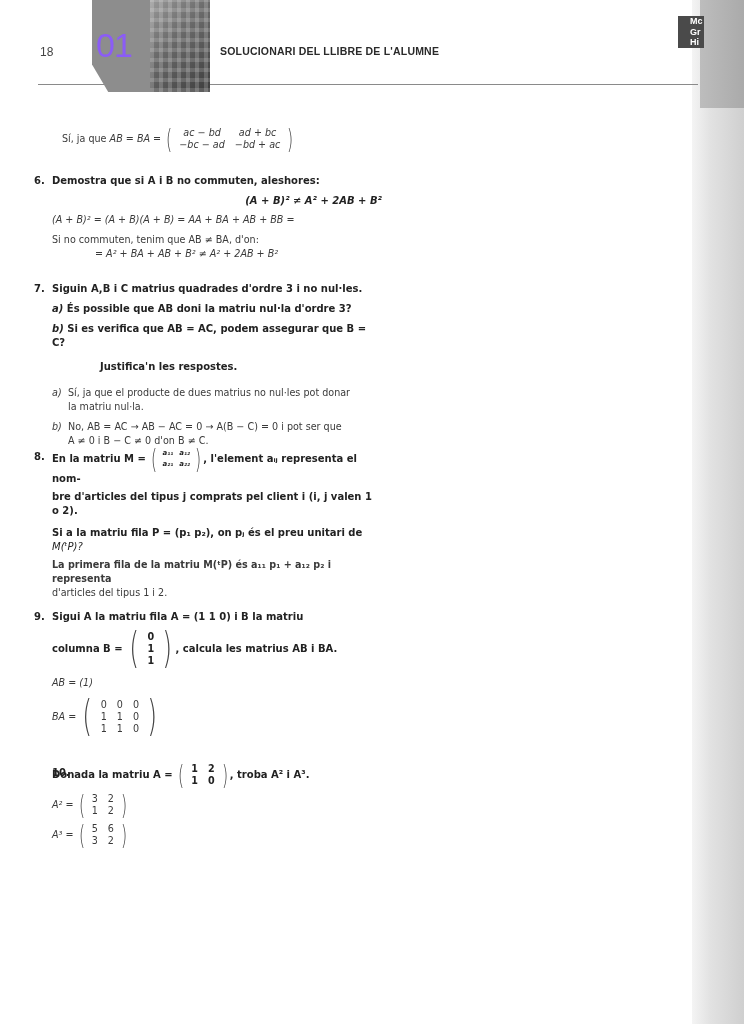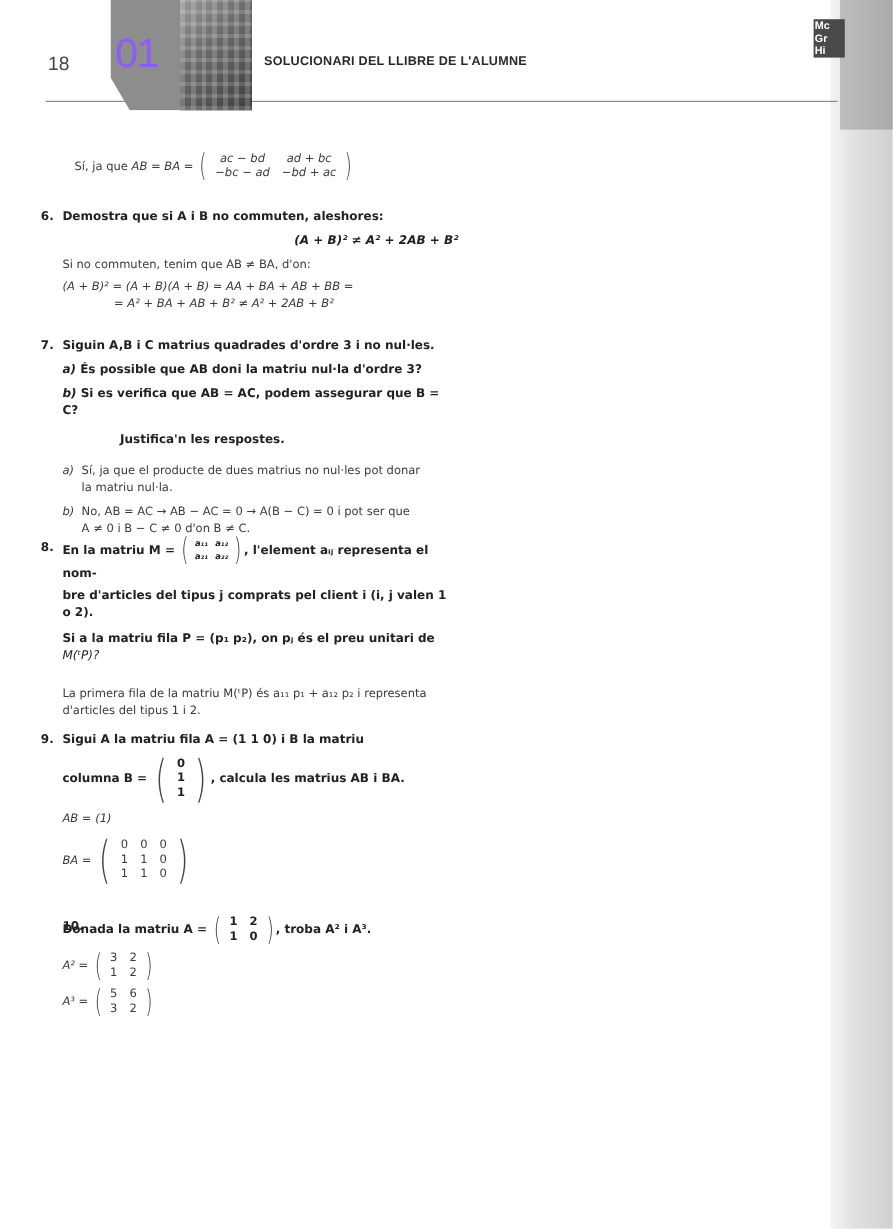--- a/index.html
+++ b/index.html
@@ -14,21 +14,21 @@
     background: linear-gradient(to right, #f4f4f4 0%, #e2e2e2 35%, #cfcfcf 100%);
   }
   .page-shadow .top-dark {
     position: absolute; top: 0; left: 8px; right: 0; height: 108px;
     background: linear-gradient(to right, #bdbdbd, #aaaaaa);
   }
   .header-rule {
     position: absolute; top: 84px; left: 38px; width: 660px; height: 1px; background: #8a8a8a;
   }
   .page-number {
-    position: absolute; top: 45px; left: 40px; font-size: 16px; color: #444;
+    position: absolute; top: 45px; left: 40px; font-size: 12px; color: #444;
     font-family: "Liberation Sans", sans-serif;
   }
   .chapter-tab {
     position: absolute; top: 0; left: 92px; width: 58px; height: 92px;
     background: #8d8d8d;
     clip-path: polygon(0 0, 100% 0, 100% 100%, 28% 100%, 0 70%);
   }
   .chapter-num {
     position: absolute; top: 26px; left: 96px; font-size: 34px; color: #8b5cf6;
     font-family: "Liberation Sans", sans-serif; letter-spacing: -1px;
@@ -43,21 +43,21 @@
   .header-title {
     position: absolute; top: 45px; left: 220px; font-size: 10.5px; font-weight: bold;
     font-family: "Liberation Sans", sans-serif; color: #2a2a2a; letter-spacing: 0.2px;
   }
   .logo {
     position: absolute; top: 16px; left: 678px; width: 26px; height: 32px;
     display: flex; flex-direction: column; background: #4a4a4a;
   }
   .logo span {
     font-family: "Liberation Sans", sans-serif; font-weight: bold; font-size: 9px;
-    line-height: 10.5px; color: #ffffff; padding-left: 1px;
+    line-height: 10.5px; color: #ffffff; padding-left: 12px;
   }
   .content {
     position: absolute; left: 52px; top: 126px; width: 320px;
     font-size: 9.6px; line-height: 14px;
   }
   .abs { position: absolute; }
   .q { font-weight: bold; font-size: 10px; color: #222; }
   .ans { color: #3a3a3a; }
   i, .it { font-style: italic; }
   .num { position: absolute; left: -18px; font-weight: bold; }
@@ -108,22 +108,22 @@
           </tbody>
         </table>
       <span class="br">)</span>
     </span>
   </div>
 
   <div class="abs" style="top:48px; left:0; width:330px;">
     <span class="num q">6.</span>
     <div class="q">Demostra que si A i B no commuten, aleshores:</div>
     <div class="q it" style="text-align:right; margin-top:6px;">(A + B)² ≠ A² + 2AB + B²</div>
+    <div class="ans it" style="margin-top:5px;">(A + B)² = (A + B)(A + B) = AA + BA + AB + BB =</div>
     <div class="ans" style="margin-top:6px;">Si no commuten, tenim que AB ≠ BA, d'on:</div>
-    <div class="ans it" style="margin-top:5px;">(A + B)² = (A + B)(A + B) = AA + BA + AB + BB =</div>
     <div class="ans it" style="padding-left:43px;">= A² + BA + AB + B² ≠ A² + 2AB + B²</div>
   </div>
 
   <div class="abs" style="top:156px; left:0; width:330px;">
     <span class="num q">7.</span>
     <div class="q">Siguin A,B i C matrius quadrades d'ordre 3 i no nul·les.</div>
     <div class="q" style="margin-top:6px;"><span class="it">a)</span> <span>És possible que AB doni la matriu nul·la d'ordre 3?</span></div>
     <div class="q" style="margin-top:6px;"><span class="it">b)</span> <span>Si es verifica que AB = AC, podem assegurar que B = C?</span></div>
     <div class="q" style="margin-top:10px;padding-left:48px;">Justifica'n les respostes.</div>
     <div class="ans" style="margin-top:12px; padding-left:16px; position:relative;">
@@ -156,21 +156,21 @@
               </tr>
             </tbody>
           </table>
         <span class="br">)</span>
       </span><span>, l'element aᵢⱼ representa el nom-</span>
     </div>
     <div class="q" style="margin-top:4px;">bre d'articles del tipus j comprats pel client i (i, j valen 1</div>
     <div class="q">o 2).</div>
     <div class="q" style="margin-top:8px;">Si a la matriu fila P = (p₁ p₂), on pⱼ és el preu unitari de</div>
     <div class="q it" style="font-weight:normal;">M(ᵗP)?</div>
-    <div class="ans" style="margin-top:18px;">La primera fila de la matriu M(ᵗP) és a₁₁ p₁ + a₁₂ p₂ i representa</div>
+    <div class="ans" style="margin-top:4px;font-weight:bold;">La primera fila de la matriu M(ᵗP) és a₁₁ p₁ + a₁₂ p₂ i representa</div>
     <div class="ans">d'articles del tipus 1 i 2.</div>
   </div>
 
   <div class="abs" style="top:484px; left:0; width:330px;">
     <span class="num q">9.</span>
     <div class="q">Sigui A la matriu fila A = (1   1   0) i B la matriu</div>
     <div class="q" style="margin-top:4px;">
       <span>columna B =</span>
       <span class="mat num-m">
         <span class="br tall">(</span>

